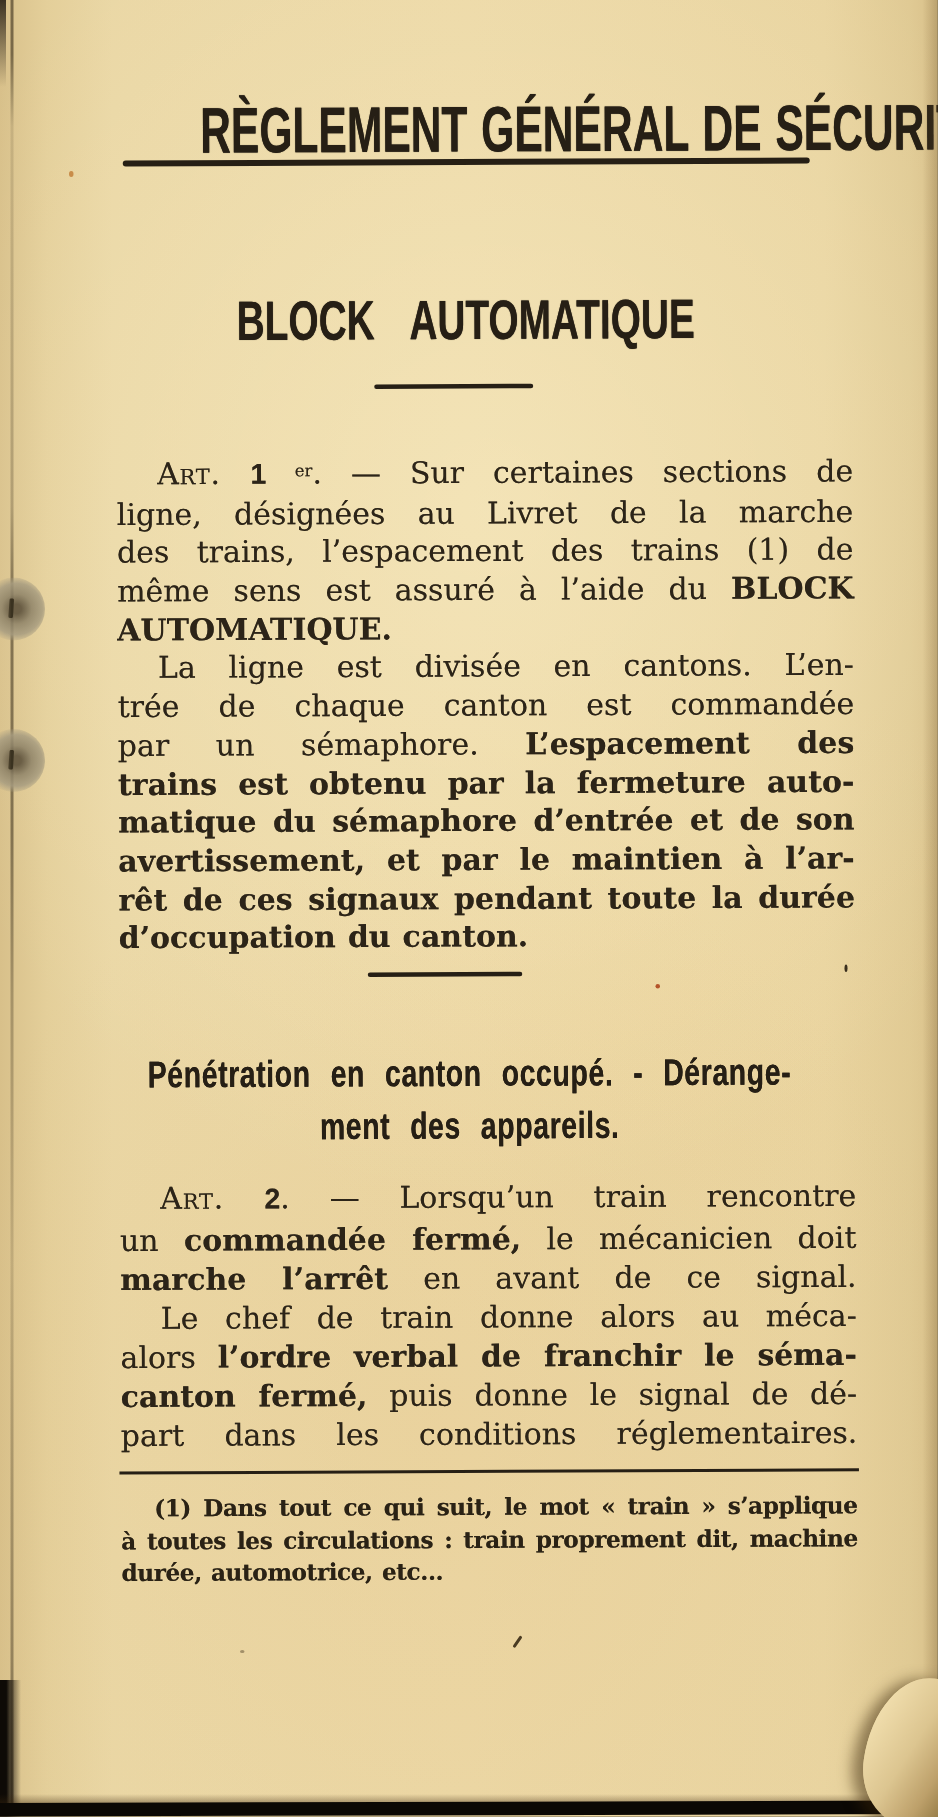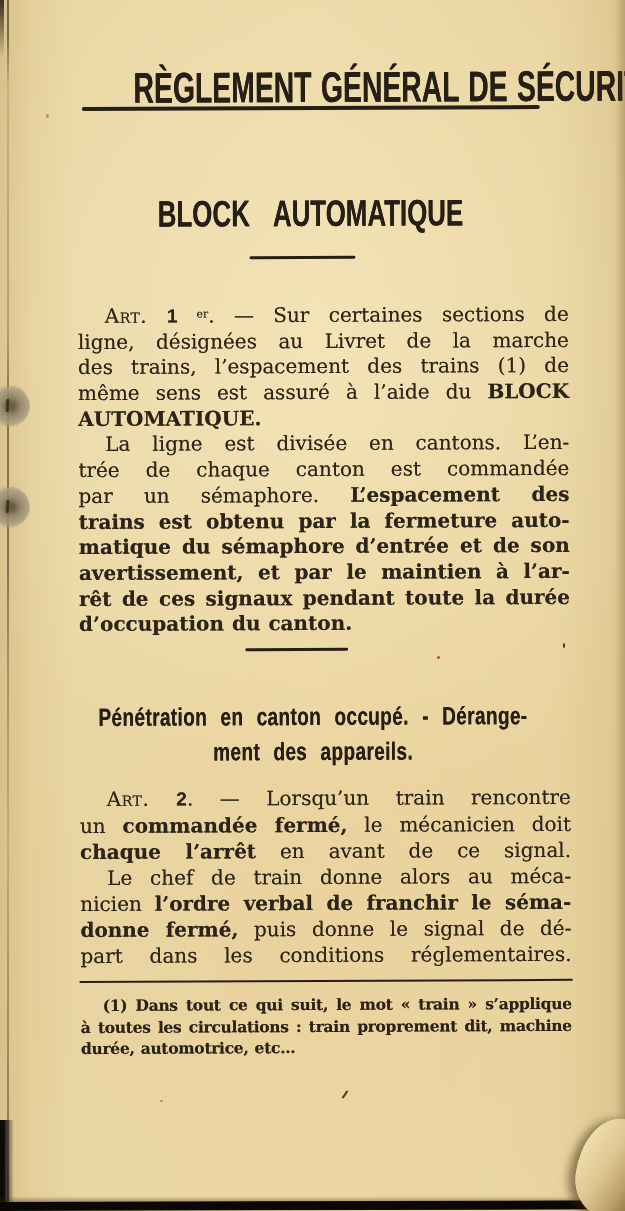--- a/index.html
+++ b/index.html
@@ -94,24 +94,24 @@
     <div class="rule rule-section"></div>
 
     <h3>
       <span class="condh">Pénétration en canton occupé. - Dérange-</span>
       <span class="condh">ment des appareils.</span>
     </h3>
 
     <div class="body-text art2">
         <div class="line ind"><span class="sc">Art. </span><span class="num">2</span><span>. — Lorsqu’un train rencontre</span></div>
         <div class="line"><span>un </span><span class="b">commandée fermé,</span><span> le mécanicien doit</span></div>
-        <div class="line"><span class="b">chaque l’arrêt</span><span> en avant de ce signal.</span></div>
+        <div class="line"><span class="b">marche l’arrêt</span><span> en avant de ce signal.</span></div>
         <div class="line ind"><span>Le chef de train donne alors au méca-</span></div>
-        <div class="line"><span>nicien </span><span class="b">l’ordre verbal de franchir le séma-</span></div>
-        <div class="line"><span class="b">donne fermé,</span><span> puis donne le signal de dé-</span></div>
+        <div class="line"><span>alors </span><span class="b">l’ordre verbal de franchir le séma-</span></div>
+        <div class="line"><span class="b">canton fermé,</span><span> puis donne le signal de dé-</span></div>
         <div class="line"><span>part dans les conditions réglementaires.</span></div>
       </div>
 
     <div class="foot-rule"></div>
     <div class="body-text footnote">
         <div class="line ind"><span>(1) Dans tout ce qui suit, le mot « train » s’applique</span></div>
         <div class="line"><span>à toutes les circulations : train proprement dit, machine</span></div>
         <div class="line last"><span>durée, automotrice, etc...</span></div>
       </div>
   </div>

